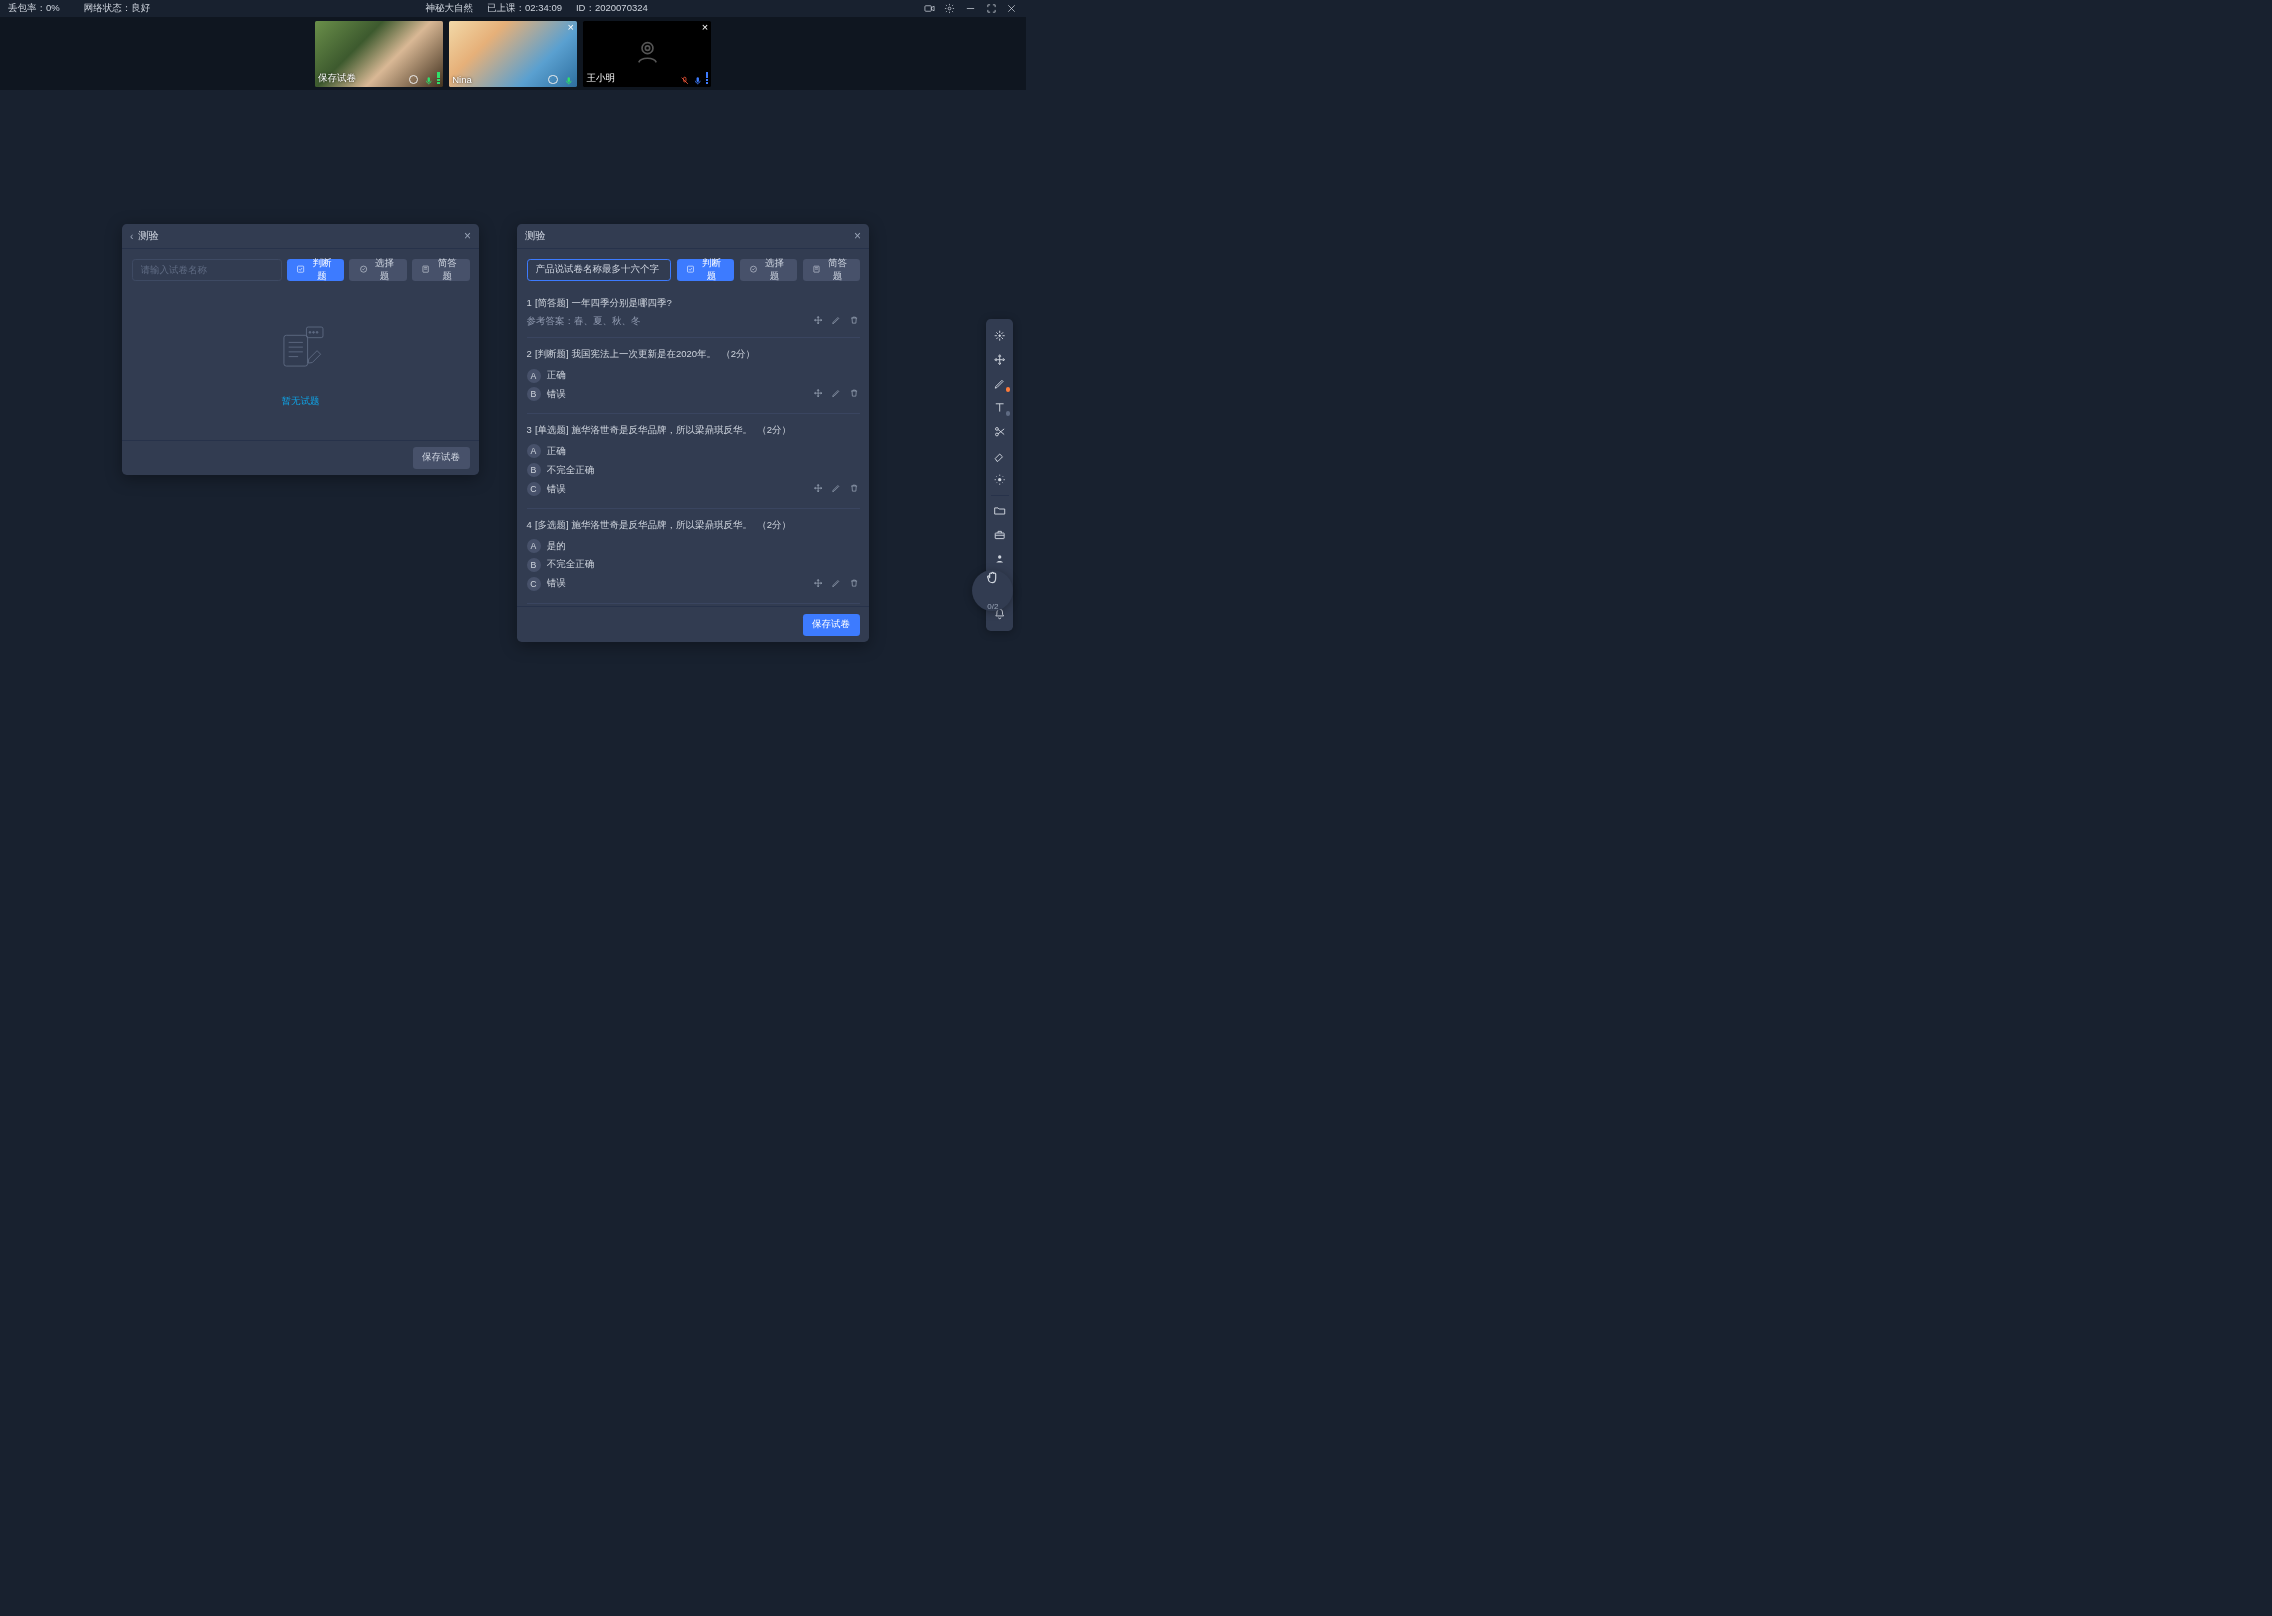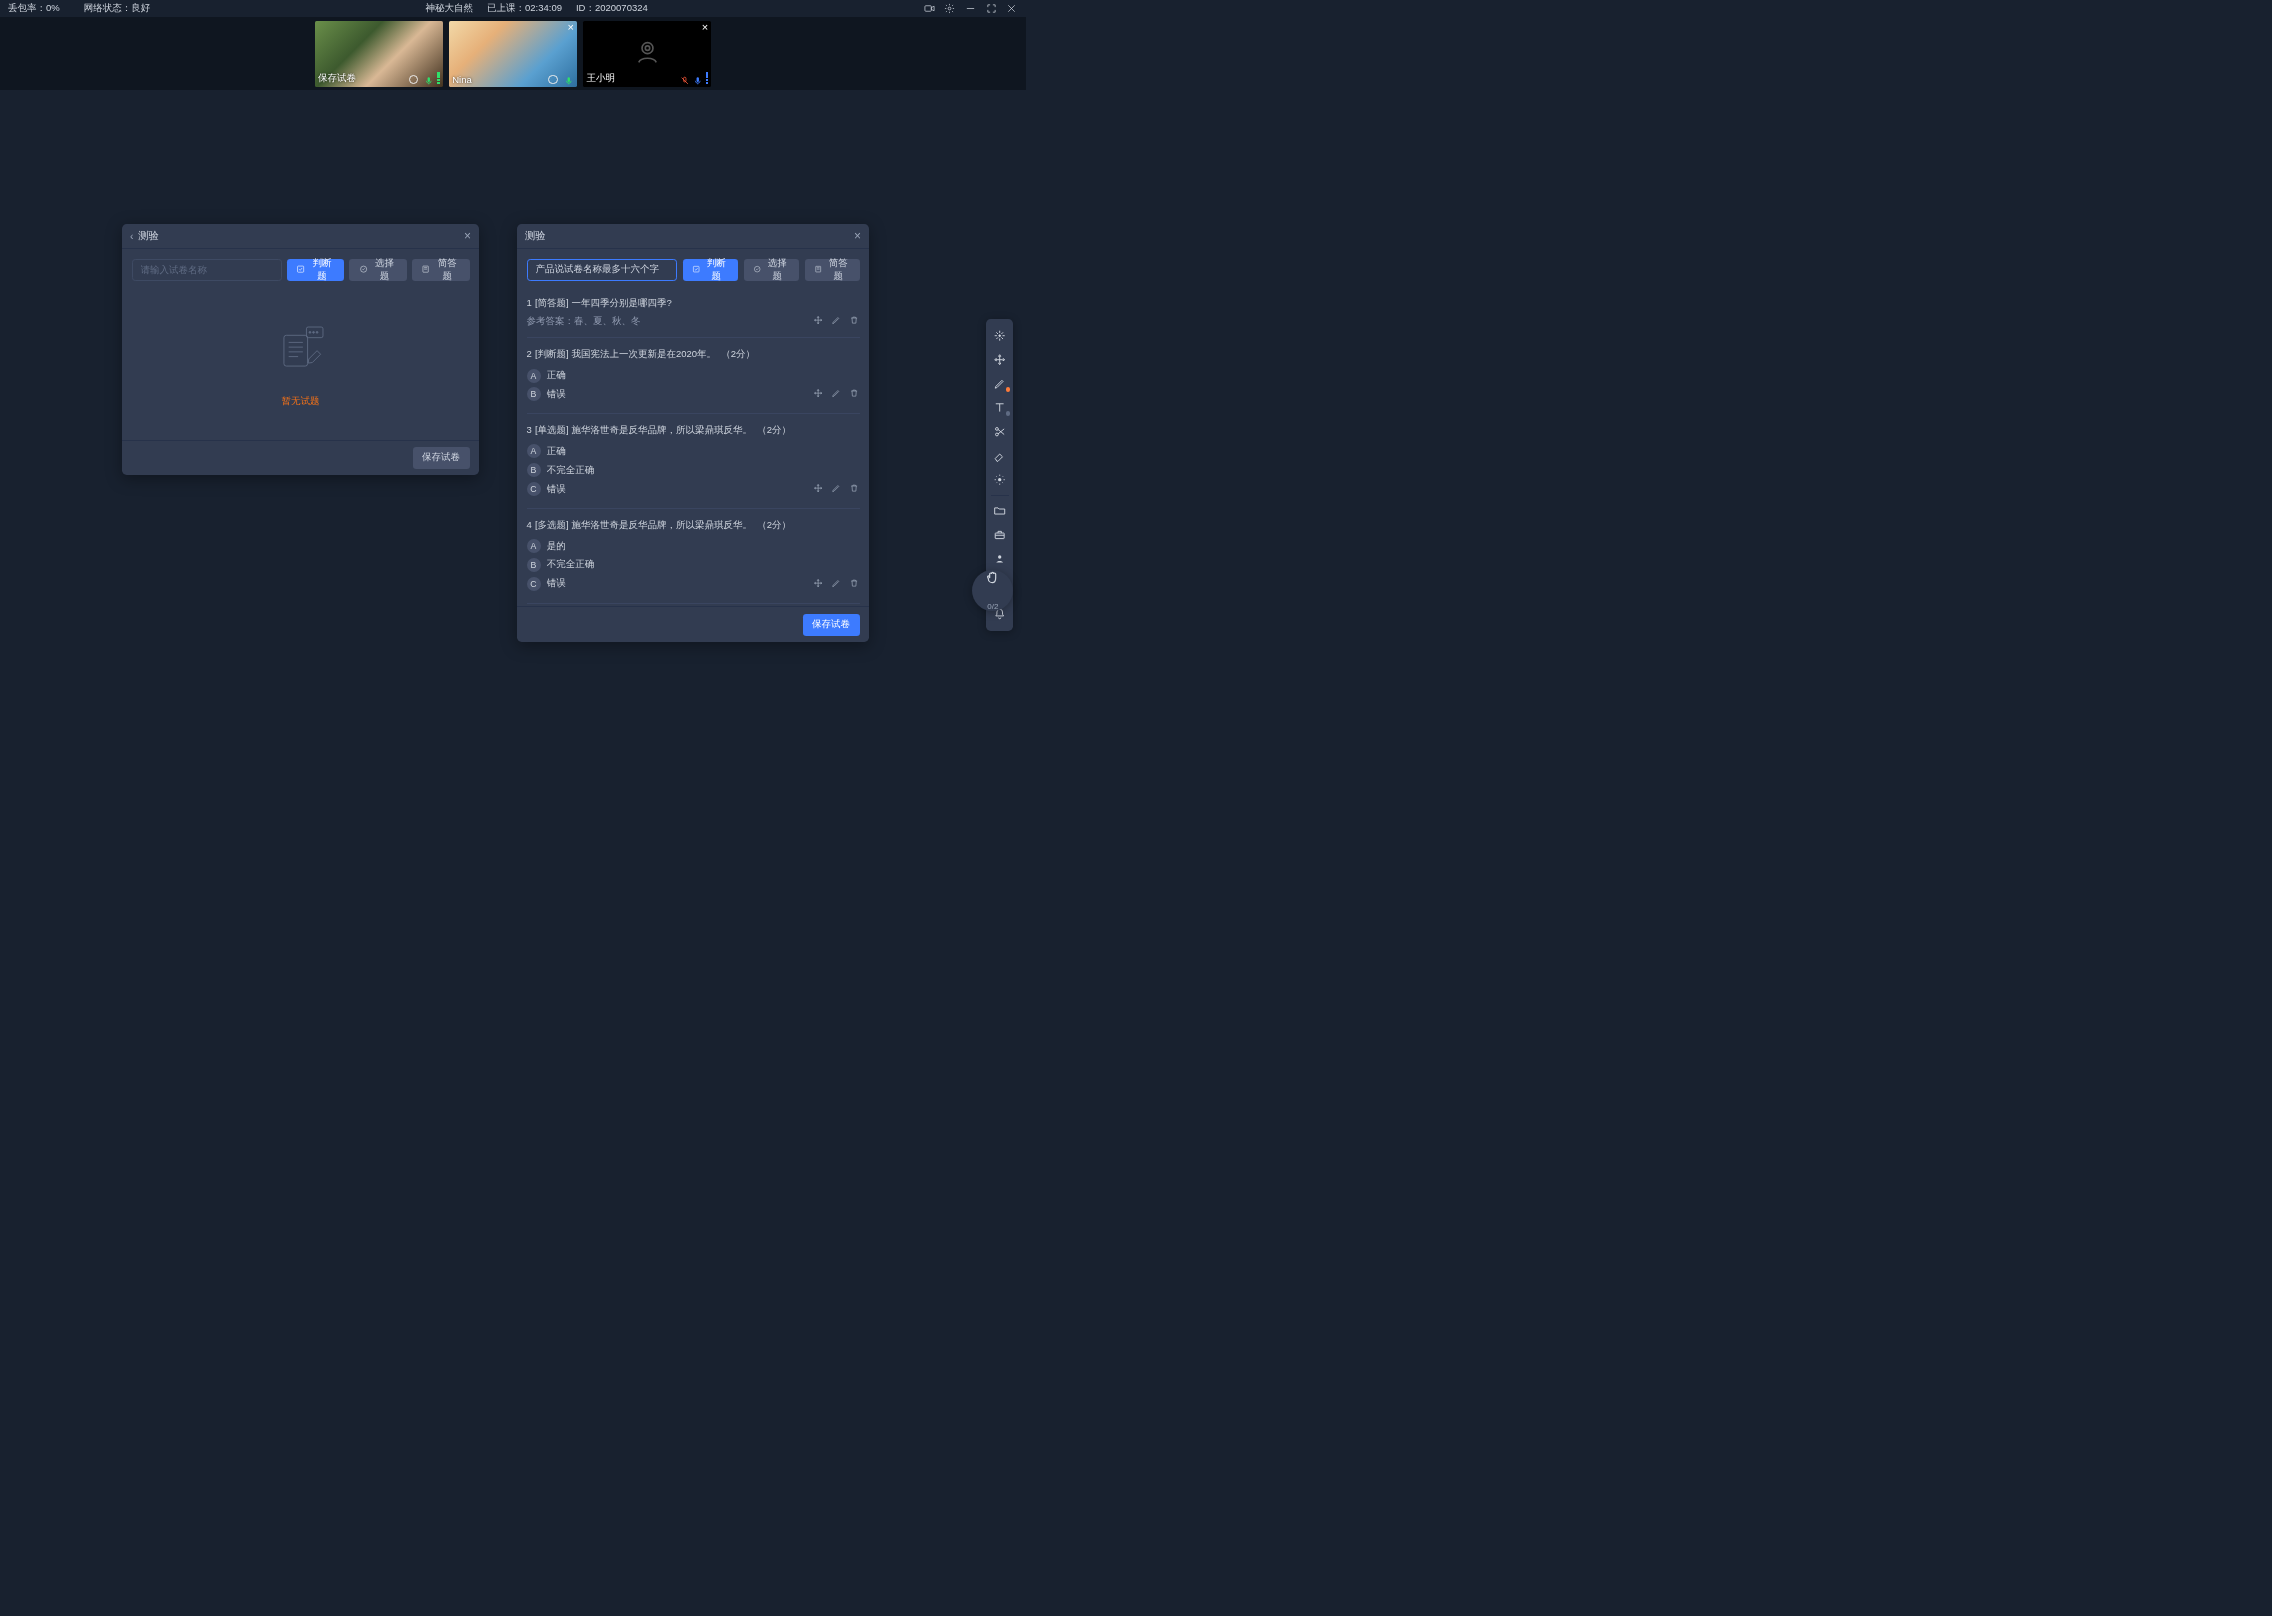--- a/index.html
+++ b/index.html
@@ -43,28 +43,28 @@
 .p1 { left:122px; top:134px; width:357px; }
 .p1 .toolbar { display:flex; gap:5px; padding:9.5px; }
 .tinput { flex:1; height:22px; background:transparent; border:0.8px solid #3e4a63; border-radius:3.2px; padding:0 8px; color:#d1d7e2; font-size:9.5px; outline:none; }
 .tinput::placeholder { color:#5f6b83; }
 .btn { height:22px; padding:0 9.5px; border:none; border-radius:3.2px; font-size:9.5px; color:#d1d7e2; background:#3e4a63; cursor:pointer; display:inline-flex; align-items:center; gap:4px; }
 .btn svg { width:10.3px; height:10.3px; stroke:#d1d7e2; fill:none; stroke-width:1.6; }
 .btn.primary { background:#3d7bff; color:#fff; }
 .btn.primary svg { stroke:#fff; }
 .btn.blue { background:#3d7bff; color:#fff; }
 .btn.ghost { background:#47516a; }
-.empty { display:flex; flex-direction:column; align-items:center; justify-content:center; padding:24px 0 32px; color:#f97316; }
+.empty { display:flex; flex-direction:column; align-items:center; justify-content:center; padding:24px 0 32px; color:#0ea5e9; }
 .empty svg { width:71px; height:71px; stroke:#5f6b83; fill:none; stroke-width:1.5; margin-bottom:9.5px; }
 .empty .t { font-size:9.5px; }
 
 
 .p2 { left:517px; top:134px; width:352px; height:418px; }
 .p2 .toolbar { display:flex; gap:6.3px; padding:9.5px 9.5px 3.2px; }
-.titlefield { flex:1; height:22px; border:0.8px solid #3d7bff; border-radius:3.2px; background:transparent; color:#d1d7e2; font-size:9.5px; padding:0 8px; outline:none; }
+.titlefield { flex:1; height:22px; border:0.8px solid #3d7bff; border-radius:3.2px; background:transparent; color:#d1d7e2; font-size:9.5px; padding:0 8px; outline:none;font-family:Liberation Mono, monospace; }
 .qlist { padding:3.2px 9.5px 6.3px; }
 .qitem { padding:8px 0 9.5px; border-bottom:0.8px solid #3a4560; }
 .qline { font-size:9.5px; color:#cfd5de; line-height:1.6; display:flex; }
 .qline .num { margin-right:3.2px; }
 .ansref { font-size:9.5px; color:#8f99af; margin-top:4.7px; display:flex; align-items:center; }
 .ansref .ops { margin-left:auto; display:flex; gap:8px; }
 .ansref .ops .op, .optrow .ops .op { cursor:pointer; color:#9aa5b8; }
 .ansref .ops svg, .opts .ops svg { width:10.3px; height:10.3px; stroke:#9aa5b8; fill:none; stroke-width:1.7; }
 .opts { margin-top:4.7px; }
 .optrow { display:flex; align-items:center; gap:6.3px; font-size:9.5px; color:#cfd5de; padding:2.4px 0; }

